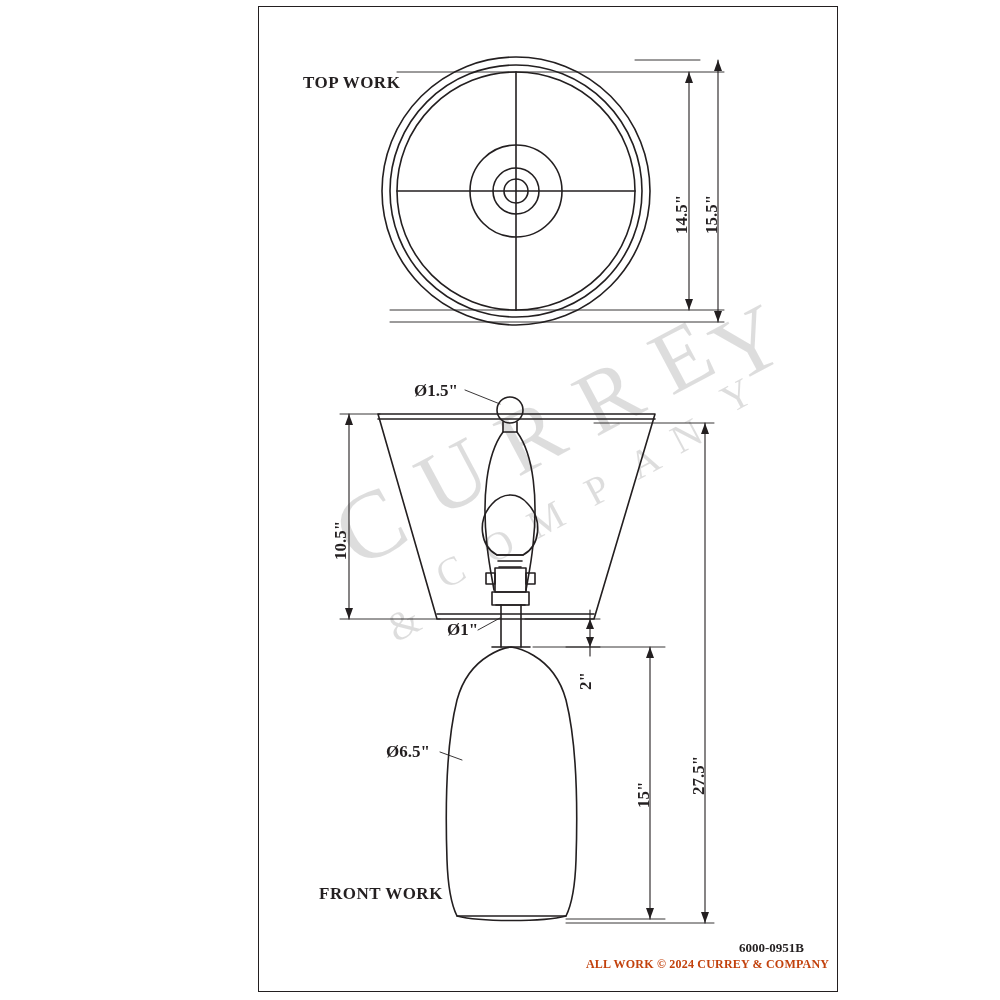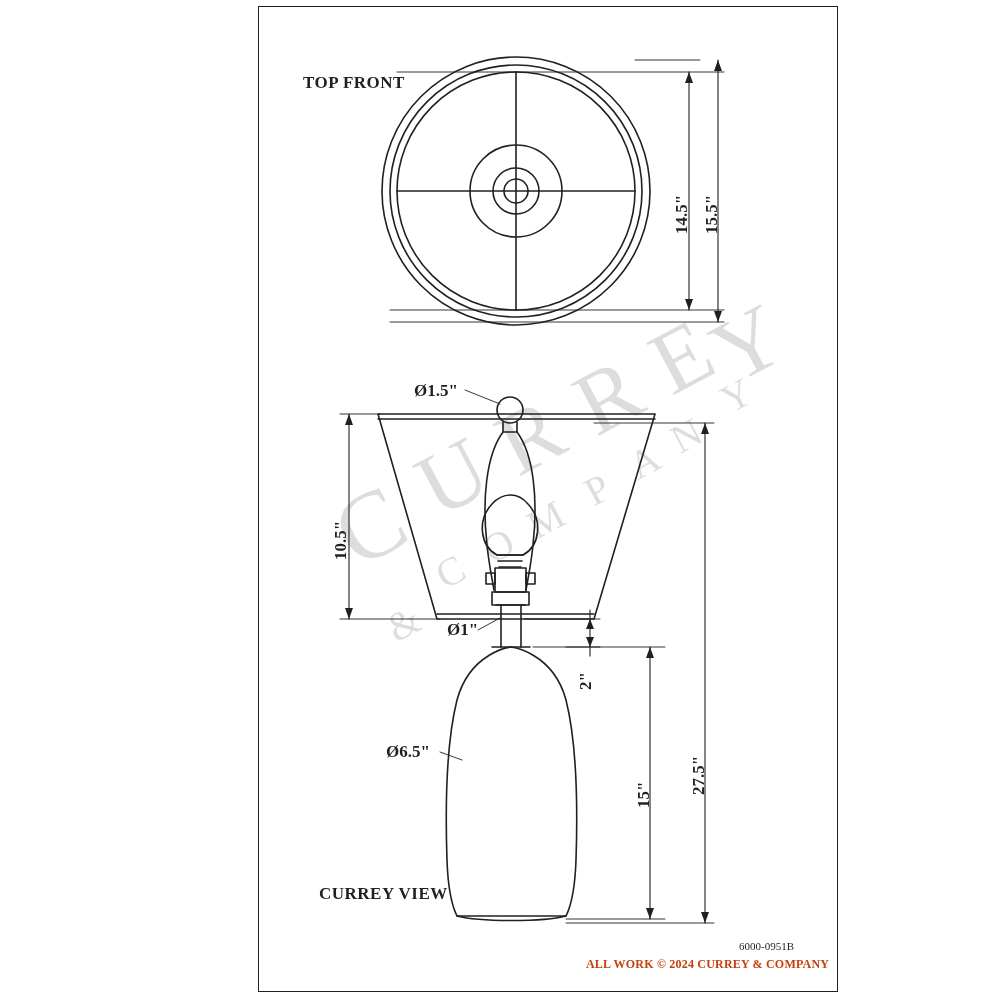--- a/index.html
+++ b/index.html
@@ -57,22 +57,22 @@
   .lbl-145        { left: 672px; top: 234px; font-size: 17px; }
   .lbl-155        { left: 702px; top: 234px; font-size: 17px; }
   .lbl-105        { left: 331px; top: 560px; font-size: 17px; }
   .lbl-2in        { left: 576px; top: 690px; font-size: 17px; }
   .lbl-15in       { left: 634px; top: 808px; font-size: 17px; }
   .lbl-275        { left: 689px; top: 795px; font-size: 17px; }
   .footer-code {
     position: absolute;
     left: 739px;
     top: 940px;
-    font-size: 11px;
-    font-weight: normal;
+    font-size: 13px;
+    font-weight: bold;
     color: #231f20;
   }
   .footer-copy {
     position: absolute;
     left: 586px;
     top: 957px;
     font-size: 12px;
     font-weight: bold;
     color: #c2410c;
     letter-spacing: .2px;
@@ -258,22 +258,22 @@
         <line x1="566" y1="923" x2="714" y2="923"></line>
       </g>
       <g stroke-width="1.1">
         <line x1="705" y1="423" x2="705" y2="923"></line>
         <path d="M705 423 l-4 11 l8 0 z" fill="#231f20" stroke="none"></path>
         <path d="M705 923 l-4 -11 l8 0 z" fill="#231f20" stroke="none"></path>
       </g>
     </g>
   </svg>
 
-  <div class="label lbl-top-view">TOP FRONT</div>
-  <div class="label lbl-front-view">CURREY VIEW</div>
+  <div class="label lbl-top-view">TOP WORK</div>
+  <div class="label lbl-front-view">FRONT WORK</div>
 
   <div class="label lbl-d15">Ø1.5"</div>
   <div class="label lbl-d1">Ø1"</div>
   <div class="label lbl-d65">Ø6.5"</div>
 
   <div class="label vert lbl-145">14.5"</div>
   <div class="label vert lbl-155">15.5"</div>
   <div class="label vert lbl-105">10.5"</div>
   <div class="label vert lbl-2in">2"</div>
   <div class="label vert lbl-15in">15"</div>

